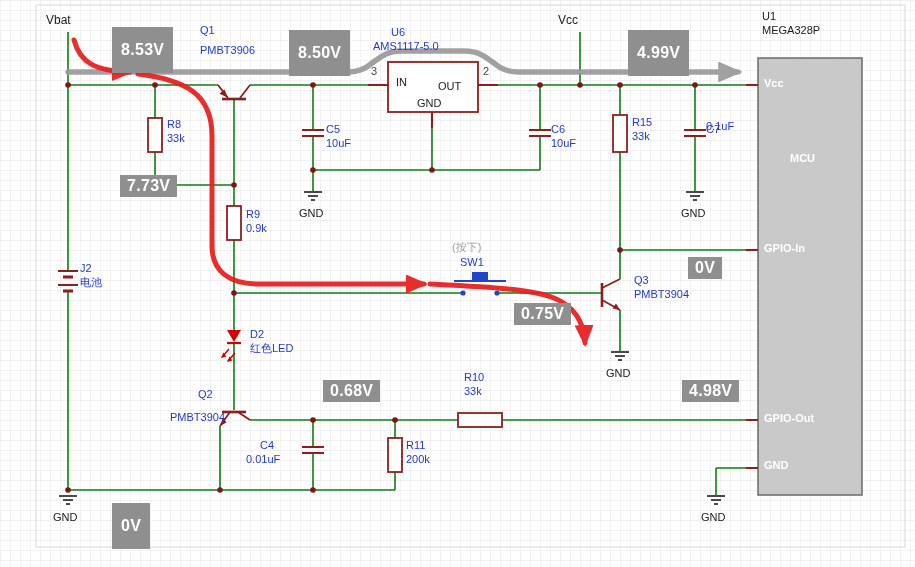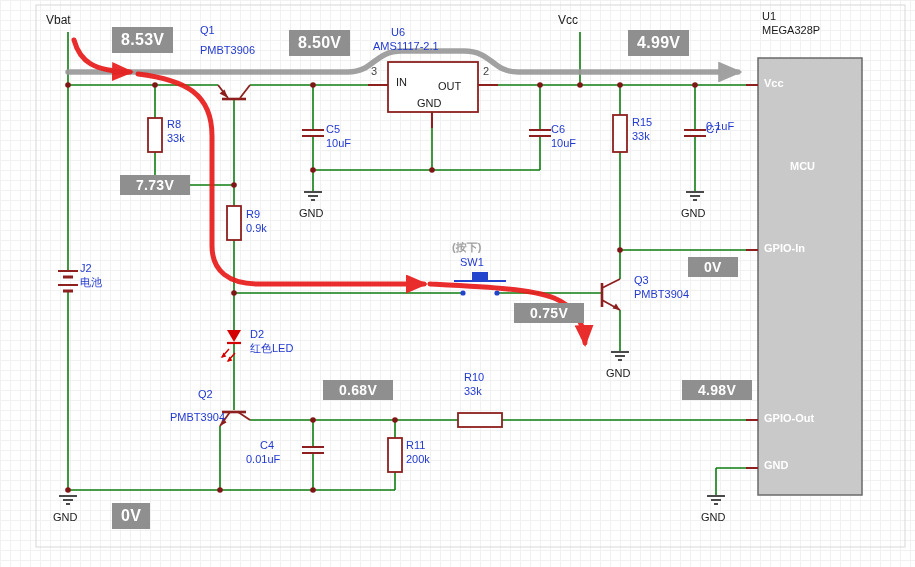--- a/index.html
+++ b/index.html
@@ -6,29 +6,29 @@
   .canvas{
     position:relative;width:915px;height:567px;overflow:hidden;background:#fff;
     background-image:linear-gradient(#f1f1f1 1px,transparent 1px),
                      linear-gradient(90deg,#f1f1f1 1px,transparent 1px);
     background-size:10px 10px;
     font-family:"Liberation Sans",sans-serif;
   }
   svg{position:absolute;left:0;top:0;}
   .lbl{position:absolute;font-size:11px;line-height:1.12;color:#1a1a1a;white-space:nowrap;}
   .lbl.blue{color:#2239d0;}
-  .lbl.grey{color:#a0a0a0;font-weight:bold;}
+  .lbl.grey{color:#a0a0a0;}
   .lbl.lg{font-size:12px;}
   .lbl.sm{font-size:11px;color:#444;}
   .lbl.white{color:#fff;font-weight:bold;}
   .badge{
     position:absolute;background:#8f8f8f;color:#fff;
-    font-weight:bold;font-size:14px;padding:2px 16px;letter-spacing:.3px;
+    font-weight:bold;font-size:16px;padding:2px 7px;letter-spacing:.3px;
   }
-  .badge.big{font-size:16px;padding:4px 9px;}
+  .badge.big{font-size:16px;padding:14px 9px;}
 </style>
 </head>
 <body>
 
 <div class="canvas">
 
   <svg width="915" height="567" viewBox="0 0 915 567">
     <defs>
       <marker id="arrow-red" markerUnits="strokeWidth" markerWidth="4.4" markerHeight="3.8" refX="3.6" refY="1.9" orient="auto">
         <path d="M0,0 L4.4,1.9 L0,3.8 Z" fill="#e81c1c"></path>
@@ -183,31 +183,31 @@
     </g>
   </svg>
 
   <div class="lbl lg" style="left:46px;top:14px">Vbat</div>
   <div class="lbl lg" style="left:558px;top:14px">Vcc</div>
 
   <div class="lbl blue" style="left:200px;top:24px">Q1</div>
   <div class="lbl blue" style="left:200px;top:44px">PMBT3906</div>
 
   <div class="lbl blue" style="left:391px;top:26px">U6</div>
-  <div class="lbl blue" style="left:373px;top:40px">AMS1117-2.1</div>
+  <div class="lbl blue" style="left:373px;top:40px">AMS1117-5.0</div>
   <div class="lbl sm" style="left:371px;top:65px">3</div>
   <div class="lbl sm" style="left:483px;top:65px">2</div>
   <div class="lbl" style="left:396px;top:76px">IN</div>
   <div class="lbl" style="left:438px;top:80px">OUT</div>
   <div class="lbl" style="left:417px;top:97px">GND</div>
 
   <div class="lbl" style="left:762px;top:10px">U1</div>
   <div class="lbl" style="left:762px;top:24px">MEGA328P</div>
   <div class="lbl white" style="left:764px;top:77px">Vcc</div>
-  <div class="lbl white" style="left:790px;top:160px">MCU</div>
+  <div class="lbl white" style="left:790px;top:152px">MCU</div>
   <div class="lbl white" style="left:764px;top:242px">GPIO-In</div>
   <div class="lbl white" style="left:764px;top:412px">GPIO-Out</div>
   <div class="lbl white" style="left:764px;top:459px">GND</div>
 
   <div class="lbl blue" style="left:167px;top:118px">R8</div>
   <div class="lbl blue" style="left:167px;top:132px">33k</div>
 
   <div class="lbl blue" style="left:246px;top:208px">R9</div>
   <div class="lbl blue" style="left:246px;top:222px">0.9k</div>
 

